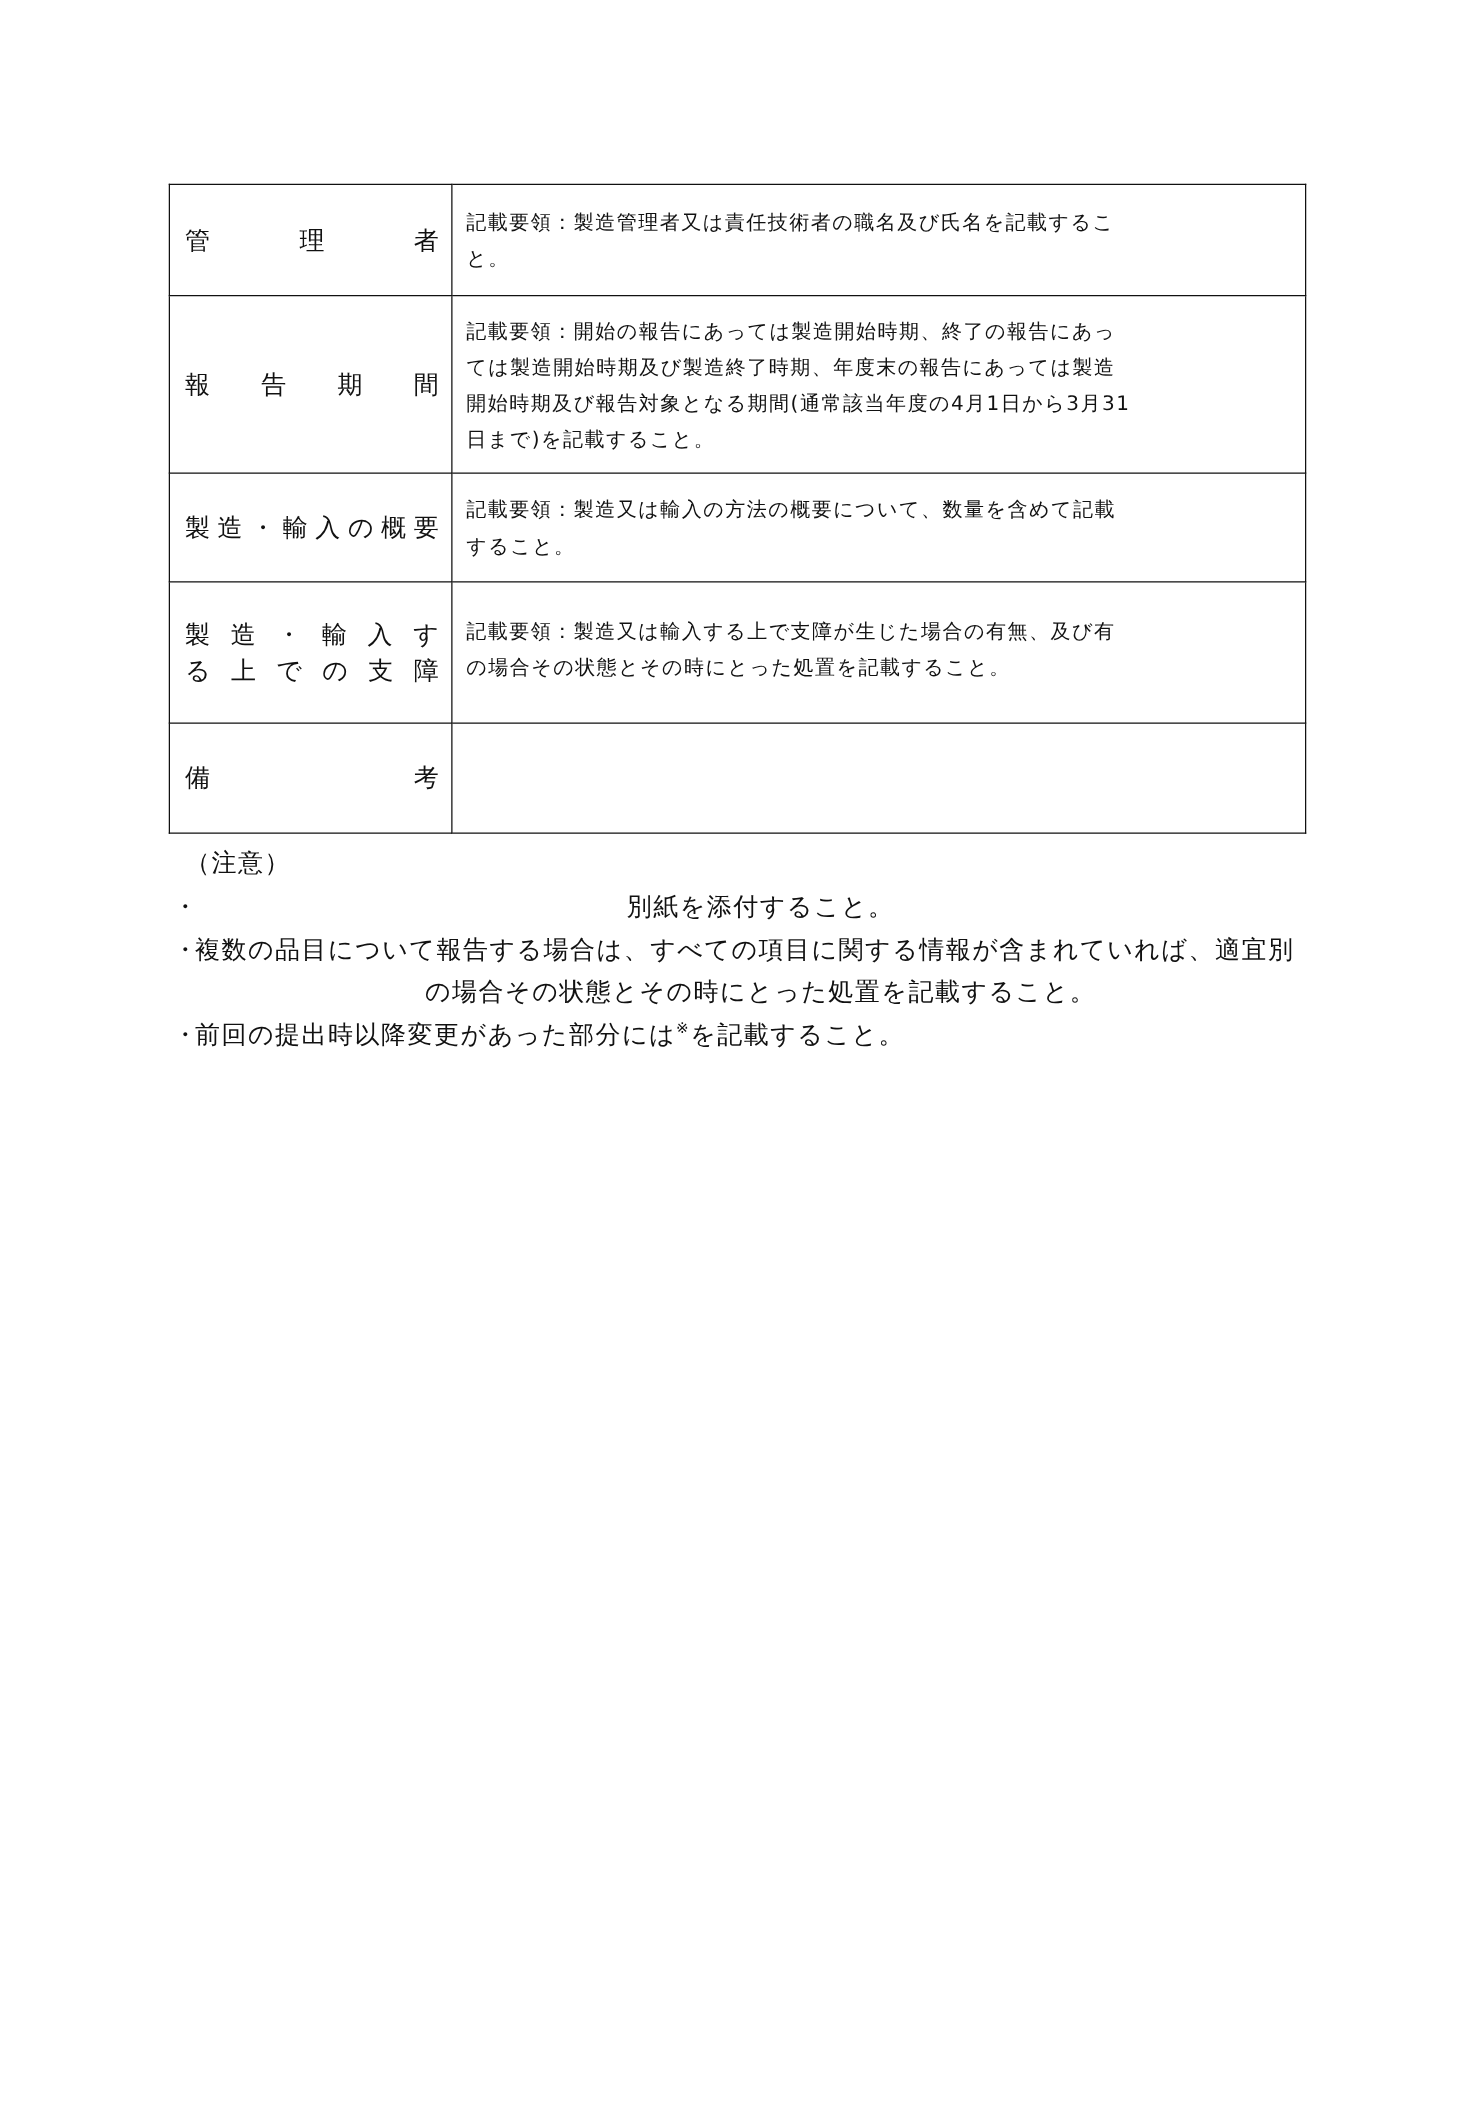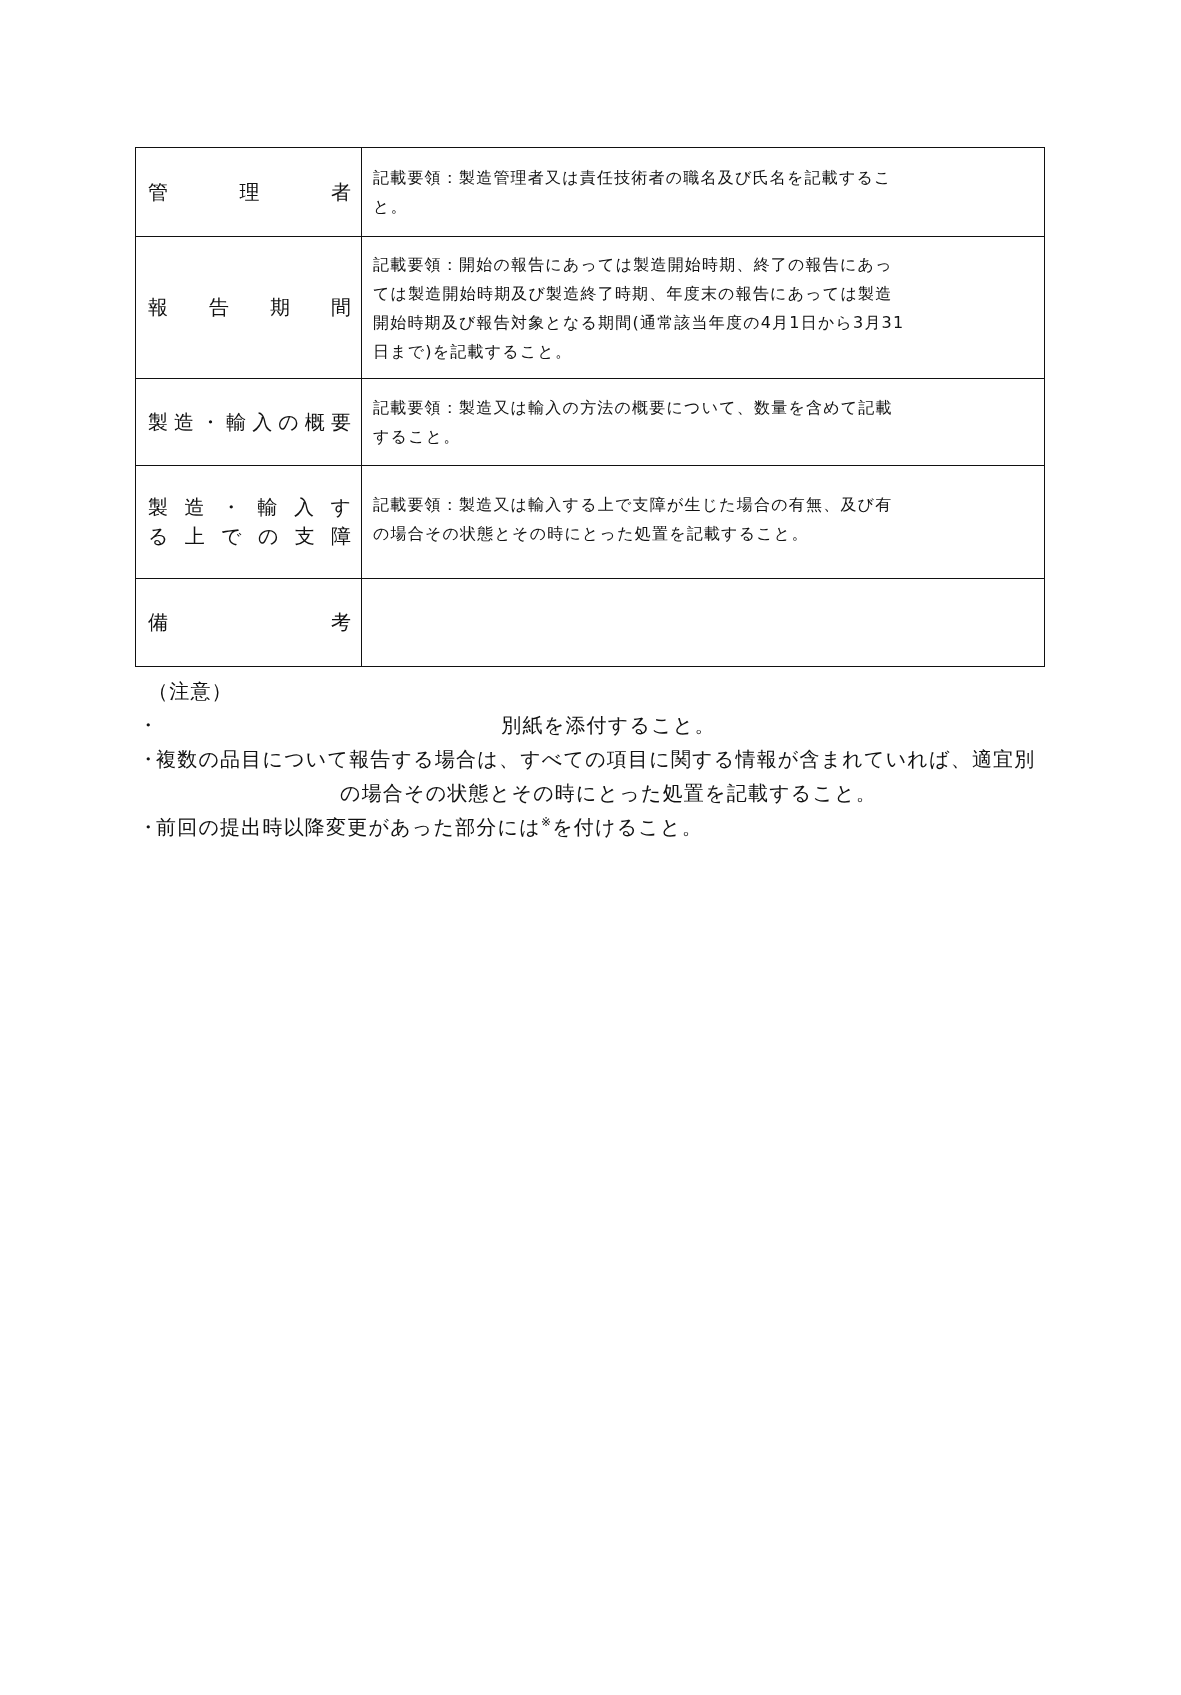--- a/index.html
+++ b/index.html
@@ -214,17 +214,17 @@
     </div>
 
     <div class="note-item">
       <span class="note-bullet">・</span>
       <span class="note-line">複数の品目について報告する場合は、すべての項目に関する情報が含まれていれば、適宜別</span>
       <span class="note-line cont">の場合その状態とその時にとった処置を記載すること。</span>
     </div>
 
     <div class="note-item">
       <span class="note-bullet">・</span>
-      <span class="note-line"><span>前回の提出時以降変更があった部分には</span><sup class="mark">※</sup><span>を付けること。</span></span>
+      <span class="note-line"><span>前回の提出時以降変更があった部分には</span><sup class="mark">※</sup><span>を記載すること。</span></span>
     </div>
   </div>
 
 </div>
 
 </body></html>

